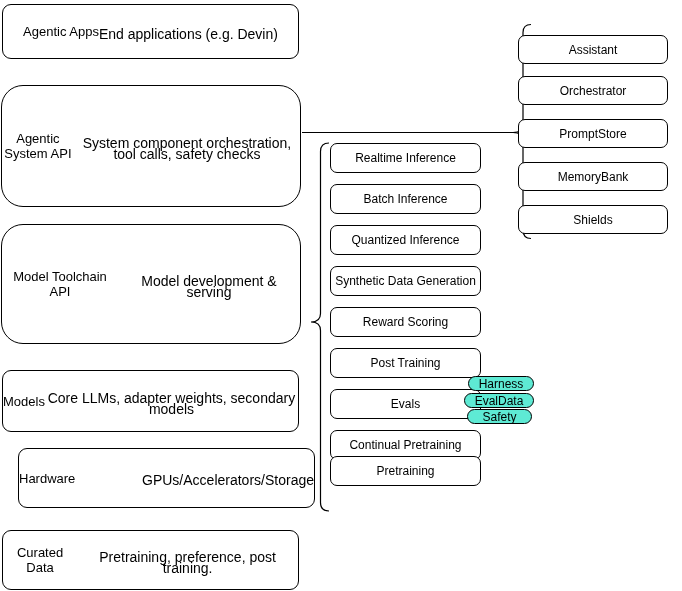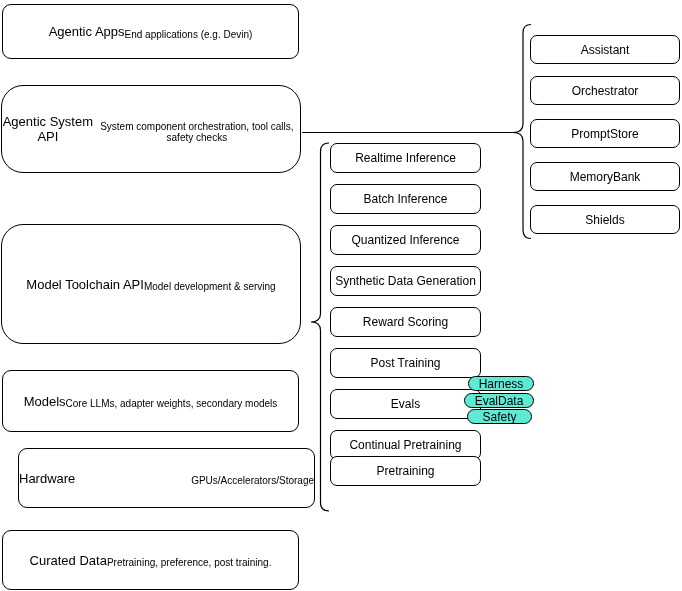--- a/index.html
+++ b/index.html
@@ -18,28 +18,28 @@
     background:#ffffff;
     border:1px solid #000000;
     display:flex;
     flex-direction:row;
     align-items:center;
     justify-content:center;
     text-align:center;
     z-index:2;
   }
   .bigbox .bt{font-size:13px;line-height:15px;}
-  .bigbox .bs{font-size:10px;line-height:11px;margin-top:5px;}
+  .bigbox .bs{font-size:14px;line-height:11px;margin-top:5px;}
   .midbox,.rightbox{
     flex-direction:row;
     font-size:12px;
     border-radius:7px;
   }
   .midbox{left:330px;width:151px;height:30px;}
-  .rightbox{left:530px;width:150px;height:29px;}
+  .rightbox{left:518px;width:150px;height:29px;}
   .pill{
     position:absolute;
     box-sizing:border-box;
     background:#5eead4;
     border:1px solid #000000;
     border-radius:999px;
     display:flex;
     align-items:center;
     justify-content:center;
     font-size:12px;
@@ -59,21 +59,21 @@
     <path d="M 531 24.5 Q 523 24.5 523 32.5 L 523 124 Q 523 132.5 513 132.5 Q 523 132.5 523 141 L 523 230 Q 523 238.5 531 238.5"></path>
 
     <path d="M 329 143 Q 320.5 143 320.5 151.5 L 320.5 313.5 Q 320.5 322 311 322 Q 320.5 322 320.5 330.5 L 320.5 502.5 Q 320.5 511 329 511"></path>
   </svg>
 
   <div class="node bigbox" style="left:2px;top:4px;width:297px;height:55px;border-radius:9px;">
     <div class="bt">Agentic Apps</div>
     <div class="bs">End applications (e.g. Devin)</div>
   </div>
 
-  <div class="node bigbox" style="left:1px;top:85px;width:300px;height:88px;border-radius:22px;">
+  <div class="node bigbox" style="left:1px;top:85px;width:300px;height:122px;border-radius:22px;">
     <div class="bt">Agentic System API</div>
     <div class="bs">System component orchestration, tool calls, safety checks</div>
   </div>
 
   <div class="node bigbox" style="left:1px;top:224px;width:300px;height:120px;border-radius:22px;">
     <div class="bt">Model Toolchain API</div>
     <div class="bs">Model development &amp; serving</div>
   </div>
 
   <div class="node bigbox" style="left:2px;top:370px;width:297px;height:62px;border-radius:9px;">

